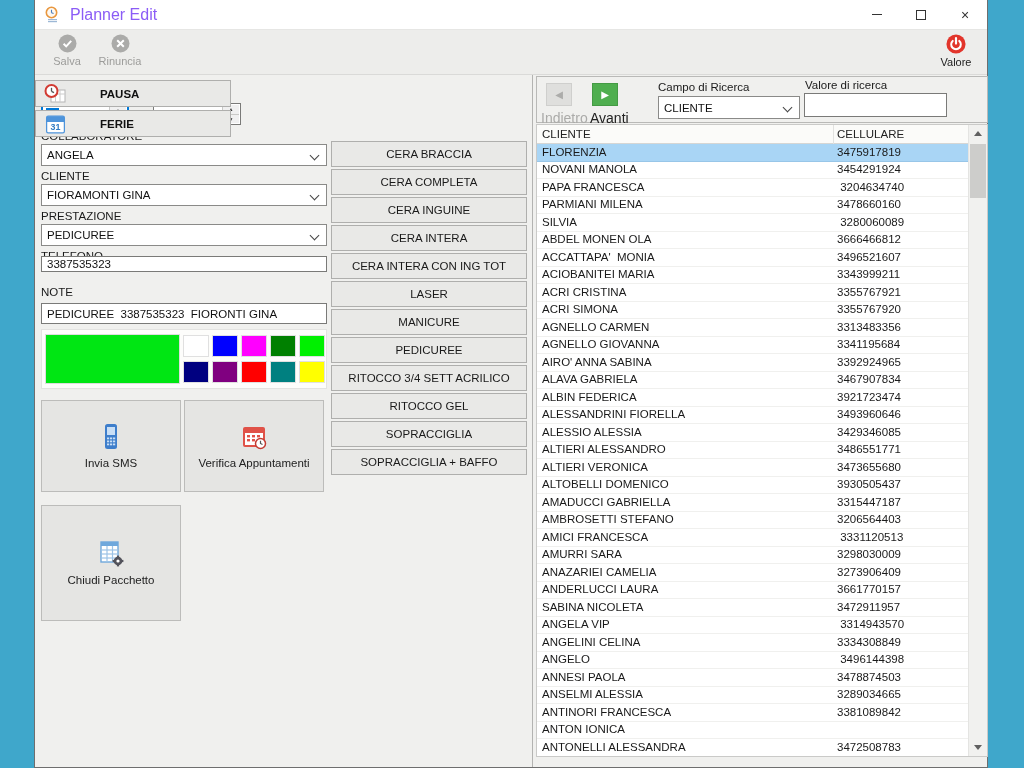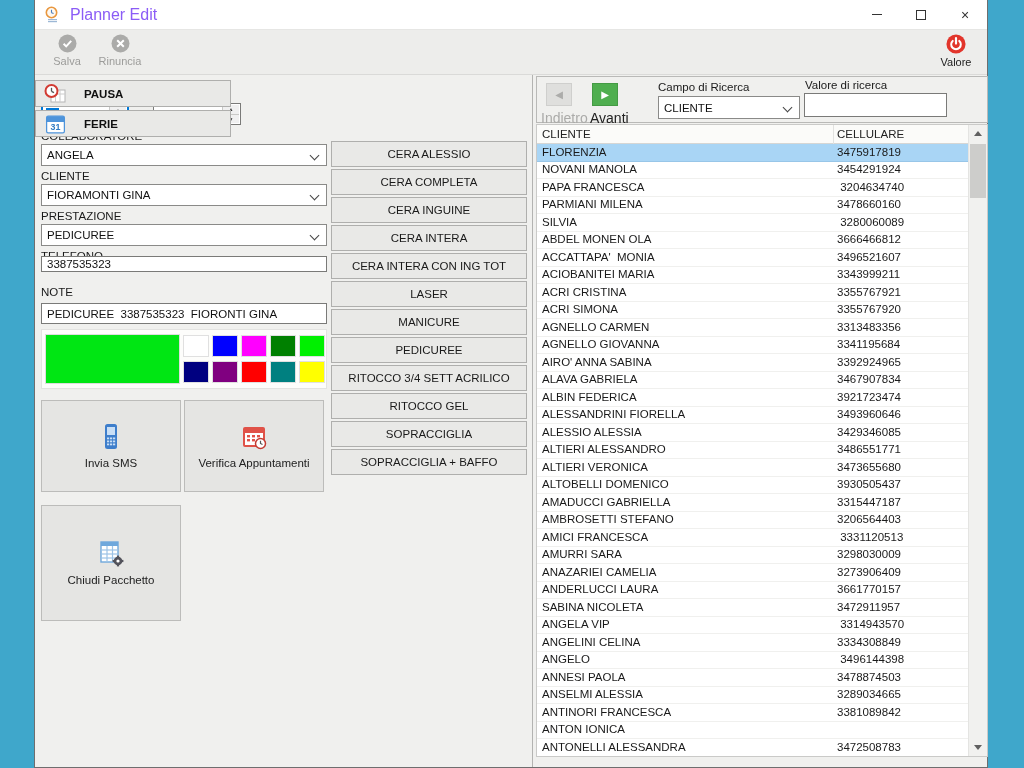--- a/index.html
+++ b/index.html
@@ -47,21 +47,21 @@
                 border:1px solid #E3E3E1; }
   .big-swatch { position:absolute; left:3px; top:4px; width:135px; height:50px; border:1px solid #DDD; }
   .palette { position:absolute; left:141px; top:5px; display:grid; grid-template-columns:repeat(5,26px);
              grid-auto-rows:22px; gap:4px 3px; }
   .swatch { border:1px solid #E0E0E0; }
 
   
   .big-btn { position:absolute; background:#E5E5E3; border:1px solid #BCBCBA; display:flex; flex-direction:column;
              align-items:center; justify-content:center; gap:6px; font-size:11.5px; color:#222; text-align:center; }
   .hdr-btn { position:absolute; left:0; width:196px; height:27px; background:#E9E9E7; border:1px solid #AFAFAD;
-             display:flex; align-items:center; font-size:11.5px; font-weight:bold; color:#111; padding-left:48px; }
+             display:flex; align-items:center; font-size:11.5px; font-weight:bold; color:#111; padding-left:64px; }
   .hdr-btn .ic { position:absolute; left:8px; top:2px; }
   .svc-list { position:absolute; left:296px; top:141px; width:196px; }
   .svc-btn { width:196px; height:26px; margin-bottom:2px; background:#E9E9E7; border:1px solid #AFAFAD;
              display:flex; align-items:center; justify-content:center; font-size:11.5px; color:#1a1a1a; }
 
   .vdivider { position:absolute; left:497px; top:75px; width:1px; bottom:0; background:#B3B3B1; }
 
   
   .search-box { position:absolute; left:501px; top:76px; width:452px; height:47px; border:1px solid #B9B9B7; }
   .nav-ic { position:absolute; top:6px; width:26px; height:23px; display:flex; align-items:center;
@@ -274,21 +274,21 @@
   </div>
   <div class="hdr-btn" style="top:110px;">
     <svg class="ic" width="23" height="23" viewBox="0 0 22 22">
       <rect x="2.5" y="3" width="17" height="16" rx="1.5" fill="#fff" stroke="#4E94DB" stroke-width="1.2"></rect>
       <path d="M2.5 4.5 a1.5 1.5 0 0 1 1.5 -1.5 h14 a1.5 1.5 0 0 1 1.5 1.5 v4 h-17 z" fill="#4E94DB"></path>
       <text x="11" y="16.5" text-anchor="middle" font-size="8.5" font-weight="bold" fill="#2F7BC4">31</text>
     </svg>
     <span>FERIE</span>
   </div>
   <div class="svc-list">
-      <div class="svc-btn">CERA ALESSIO</div>
+      <div class="svc-btn">CERA BRACCIA</div>
       <div class="svc-btn">CERA COMPLETA</div>
       <div class="svc-btn">CERA INGUINE</div>
       <div class="svc-btn">CERA INTERA</div>
       <div class="svc-btn">CERA INTERA CON ING TOT</div>
       <div class="svc-btn">LASER</div>
       <div class="svc-btn">MANICURE</div>
       <div class="svc-btn">PEDICUREE</div>
       <div class="svc-btn">RITOCCO 3/4 SETT ACRILICO</div>
       <div class="svc-btn">RITOCCO GEL</div>
       <div class="svc-btn">SOPRACCIGLIA</div>

